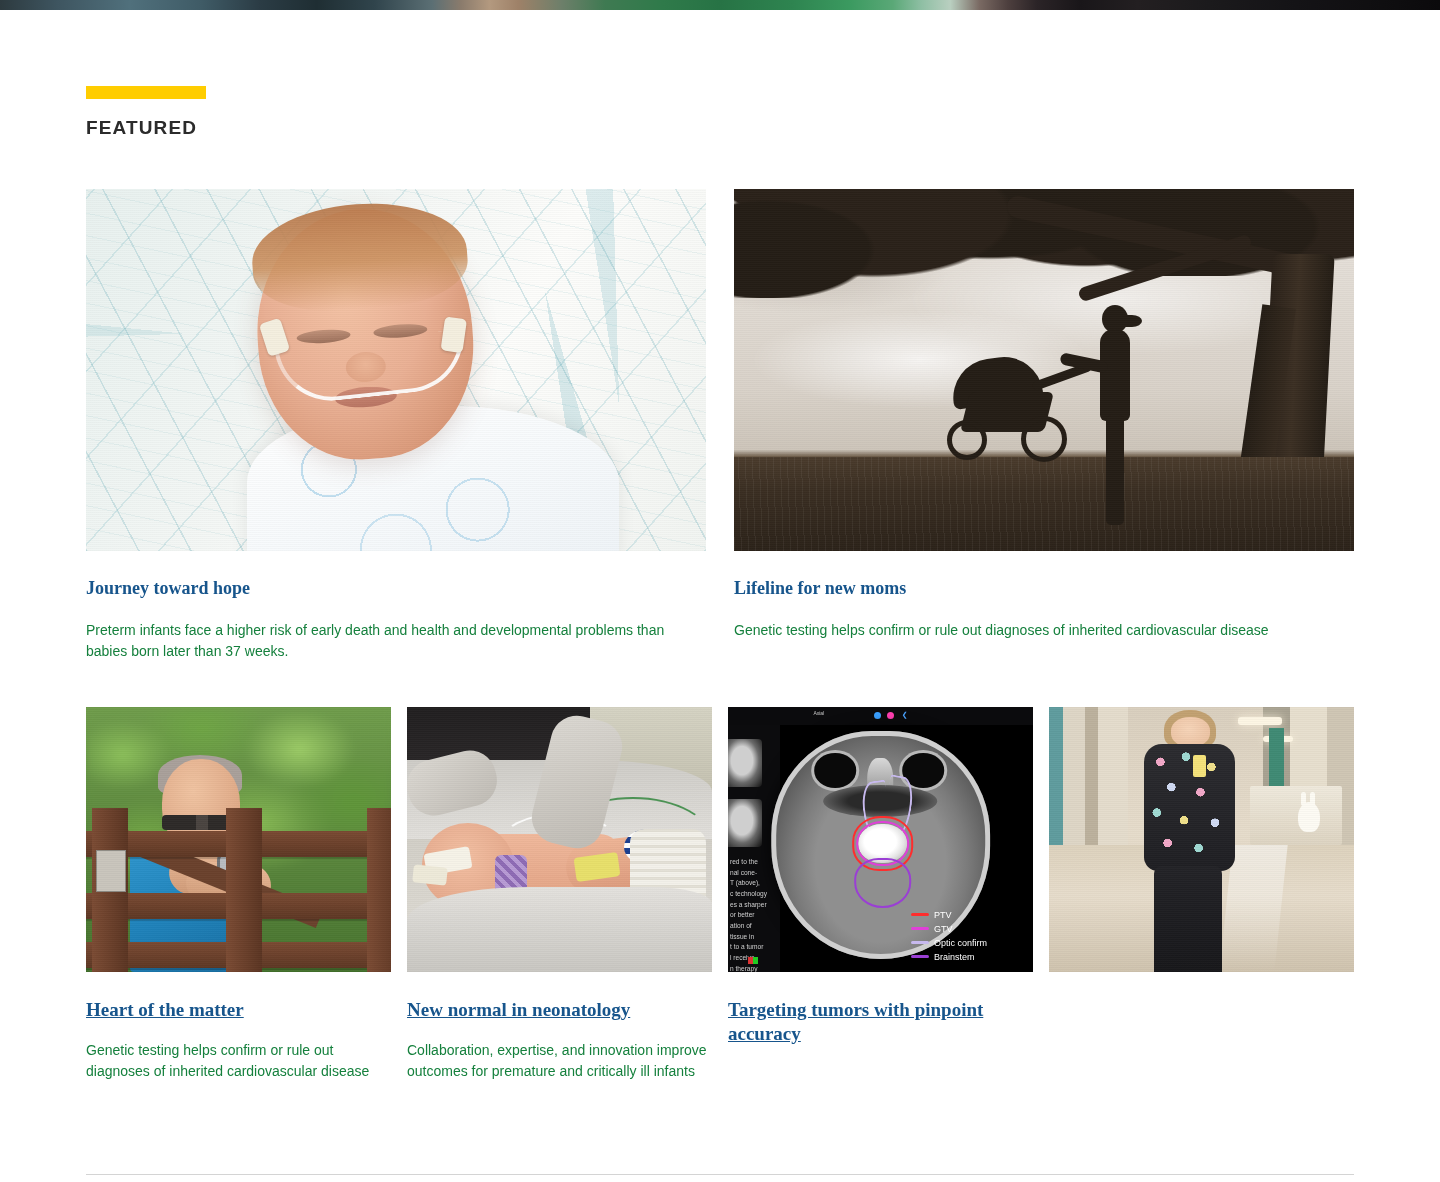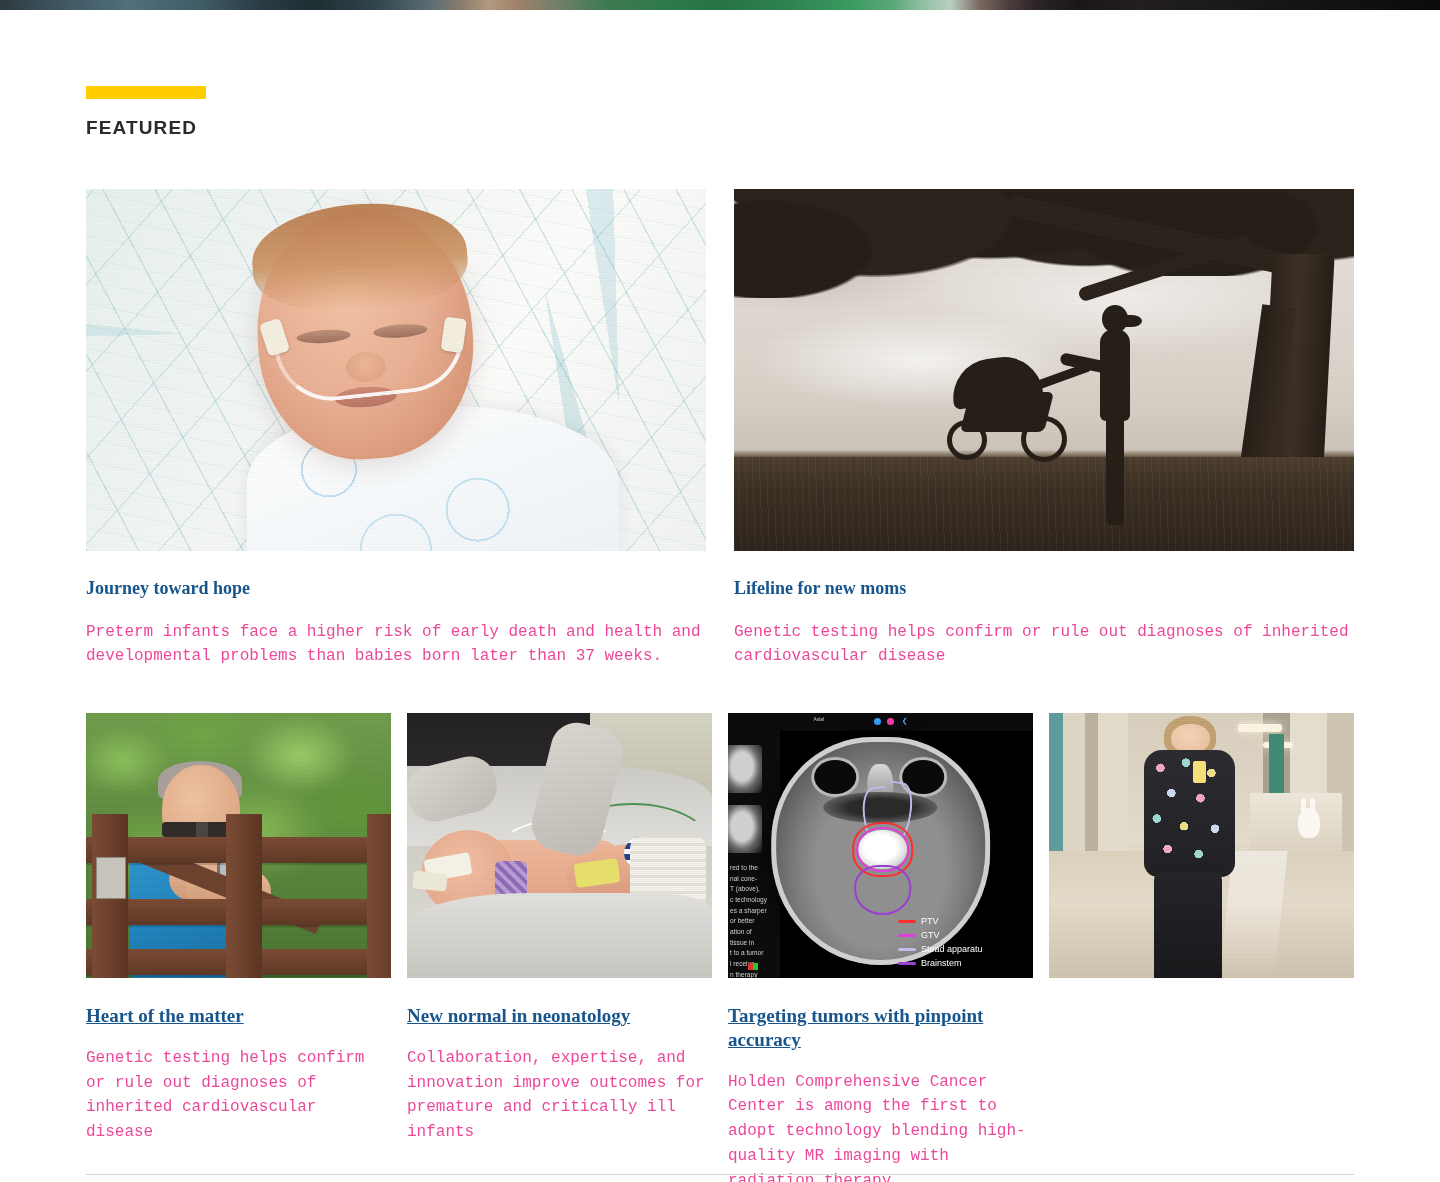--- a/index.html
+++ b/index.html
@@ -92,24 +92,24 @@
     color: #17558C;
     font-family: "Liberation Serif", serif;
     font-weight: bold;
     line-height: 1.25;
   }
   .grid-2 .card-title { font-size: 18px; }
   .grid-4 .card-title { font-size: 19px; text-decoration: underline; }
 
   .card-desc {
     margin: 20px 0 0 0;
-    color: #ec4899;
-    font-size: 16px;
+    color: #15803d;
+    font-size: 14px;
     line-height: 1.55;
-    font-family: Liberation Mono, monospace;
+    font-family: Liberation Sans, sans-serif;
   }
   .grid-4 .card-desc { margin-top: 18px; }
 
   .bottom-rule {
     width: 1268px;
     margin: 0 auto;
     border-top: 1px solid #d4d4d4;
     position: absolute;
     left: 86px;
     width: 1268px;
@@ -368,21 +368,21 @@
     border-radius:48%;
     background: radial-gradient(ellipse at 45% 45%, #ffffff 0 42%, #e4e4e4 62%, #b4b4b4 85%, #8a8a8a 100%);
   }
   .contour { position:absolute; border-radius:50%; background:none; }
   .c-ptv   { left:37%; top:37.5%; width:28%; height:24%; border:2.2px solid #ff2d2d; border-radius:46% 46% 44% 44%; }
   .c-gtv   { left:39%; top:39.5%; width:24%; height:20%; border:2.2px solid #e040d8; border-radius:48%; }
   .c-brain { left:38%; top:56%;   width:26%; height:22%; border:2.2px solid #9a3fd4; border-radius:44% 44% 52% 52%; }
   .optic { position:absolute; border:2px solid #c7b9ee; background:none; }
   .optic.o1 { left:42%; top:22%; width:12%; height:26%; border-radius:60% 10% 10% 60%; border-right:none; border-bottom:none; transform: rotate(-8deg); }
   .optic.o2 { left:52%; top:20%; width:12%; height:28%; border-radius:10% 60% 60% 10%; border-left:none; border-bottom:none; transform: rotate(10deg); }
-  .mri-legend { position:absolute; right:13px; bottom:6px; width:122px; }
+  .mri-legend { position:absolute; right:0; bottom:6px; width:122px; }
   .mri-legend-row { display:flex; align-items:center; gap:5px; margin-bottom:4px; }
   .mri-swatch { display:block; width:18px; height:3px; border-radius:2px; flex:0 0 auto; }
   .mri-legend-label { font-size:9px; color:#ffffff; font-family:"Liberation Sans", sans-serif; white-space:nowrap; }
 
   
   .img-hall { background: linear-gradient(180deg,#d9cfbe 0%,#e6dccb 48%,#cfc3ae 100%); }
   .hall-floor { position:absolute; left:0; bottom:0; width:100%; height:48%;
     background: linear-gradient(180deg,#ddd2bd 0%, #e6dccb 40%, #cfc3ae 100%); }
   .hall-floor:after { content:""; position:absolute; left:58%; top:0; width:18%; height:100%;
     background: linear-gradient(180deg, rgba(255,255,255,.55), rgba(255,255,255,0)); transform: skewX(-6deg); }
@@ -590,30 +590,29 @@
             <div class="mri-legend-row">
               <span class="mri-swatch" style="background:#ff2d2d"></span>
               <span class="mri-legend-label">PTV</span>
             </div>
             <div class="mri-legend-row">
               <span class="mri-swatch" style="background:#e040d8"></span>
               <span class="mri-legend-label">GTV</span>
             </div>
             <div class="mri-legend-row">
               <span class="mri-swatch" style="background:#c7b9ee"></span>
-              <span class="mri-legend-label">Stead apparatu</span>
+              <span class="mri-legend-label">Optic confirm</span>
             </div>
             <div class="mri-legend-row">
               <span class="mri-swatch" style="background:#9a3fd4"></span>
               <span class="mri-legend-label">Brainstem</span>
             </div>
           </div>
         </div>
         <h3 class="card-title">Targeting tumors with pinpoint accuracy</h3>
-        <p class="card-desc">Holden Comprehensive Cancer Center is among the first to adopt technology blending high-quality MR imaging with radiation therapy</p>
       </a>
 
       <a class="card">
         <div class="thumb small img-hall">
           <div class="hall-wall-l"></div>
           <div class="hall-wall-r"></div>
           <div class="hall-ceiling-light c1"></div>
           <div class="hall-ceiling-light c2"></div>
           <div class="hall-door-teal"></div>
           <div class="hall-floor"></div>

